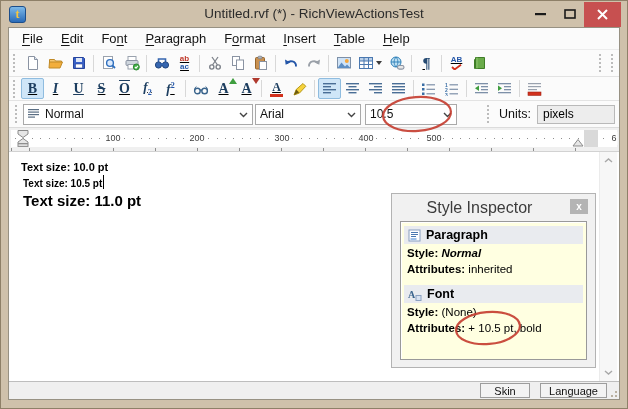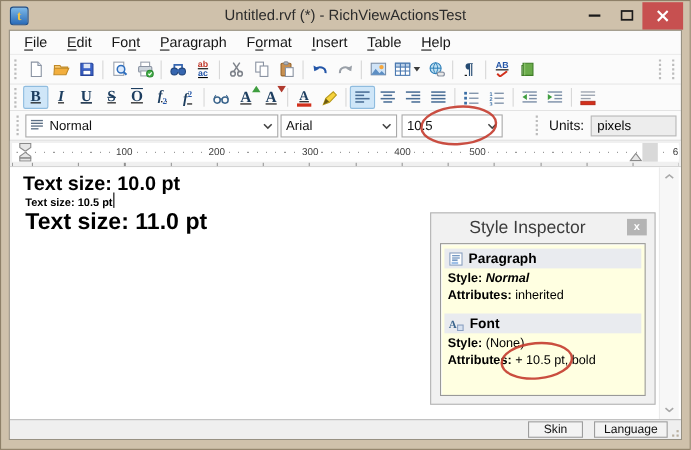--- a/index.html
+++ b/index.html
@@ -50,23 +50,23 @@
   .ruler-band::before{content:"";position:absolute;left:4px;right:4px;top:8px;height:1px;
     background:repeating-linear-gradient(to right,#8f8f8f 0 1px,transparent 1px 8.4px);}
   .ruler-sub{position:absolute;left:2px;right:2px;bottom:0;height:3px;
     background:repeating-linear-gradient(to right,#8f8f8f 0 1px,transparent 1px 42px);background-position:18px 0;}
   .rnum{position:absolute;top:2px;transform:translateX(-50%);font-size:9px;color:#3d3d3d;background:#fff;padding:0 1px;line-height:13px;}
   .rmark{position:absolute;}
   .rblock{position:absolute;left:573px;top:0;width:14px;height:17px;background:#d9d9d9;}
   
   .document{flex:1;background:#fff;position:relative;overflow:hidden;}
   .doc-line{font-weight:bold;color:#000;margin-left:14px;white-space:pre;}
-  .l1{font-size:18px;padding-top:7px;line-height:16px;margin-left:12px;}
+  .l1{font-size:11px;padding-top:7px;line-height:16px;margin-left:12px;}
   .l2{font-size:10px;line-height:17px;}
-  .l3{font-size:21px;line-height:18px;}
+  .l3{font-size:15px;line-height:18px;}
   .caret{display:inline-block;width:1px;height:14px;background:#000;vertical-align:-2px;margin-left:1px;}
   
   .vscroll{position:absolute;top:0;bottom:0;right:2px;width:17px;background:#f7f7f7;border-left:1px solid #ebebeb;}
   .vscroll .arr{position:absolute;left:0;width:17px;height:17px;display:flex;align-items:center;justify-content:center;}
   .arr.up{top:0;} .arr.down{bottom:0;}
   
   .inspector{position:absolute;left:382px;top:41px;width:205px;height:175px;background:#f1f1f1;border:1px solid #b3b3b3;box-sizing:border-box;}
   .insp-title{position:absolute;top:5px;left:0;right:28px;text-align:center;font-size:16px;color:#3c3c3c;}
   .insp-close{position:absolute;top:5px;right:7px;width:18px;height:15px;background:#b4b4b4;color:#fff;font-size:10px;font-weight:bold;text-align:center;line-height:15px;}
   .insp-body{position:absolute;left:8px;right:8px;top:27px;bottom:7px;background:#ffffe1;border:1px solid #999;box-shadow:inset 1px 1px 0 #fff;padding:2px;box-sizing:border-box;}

